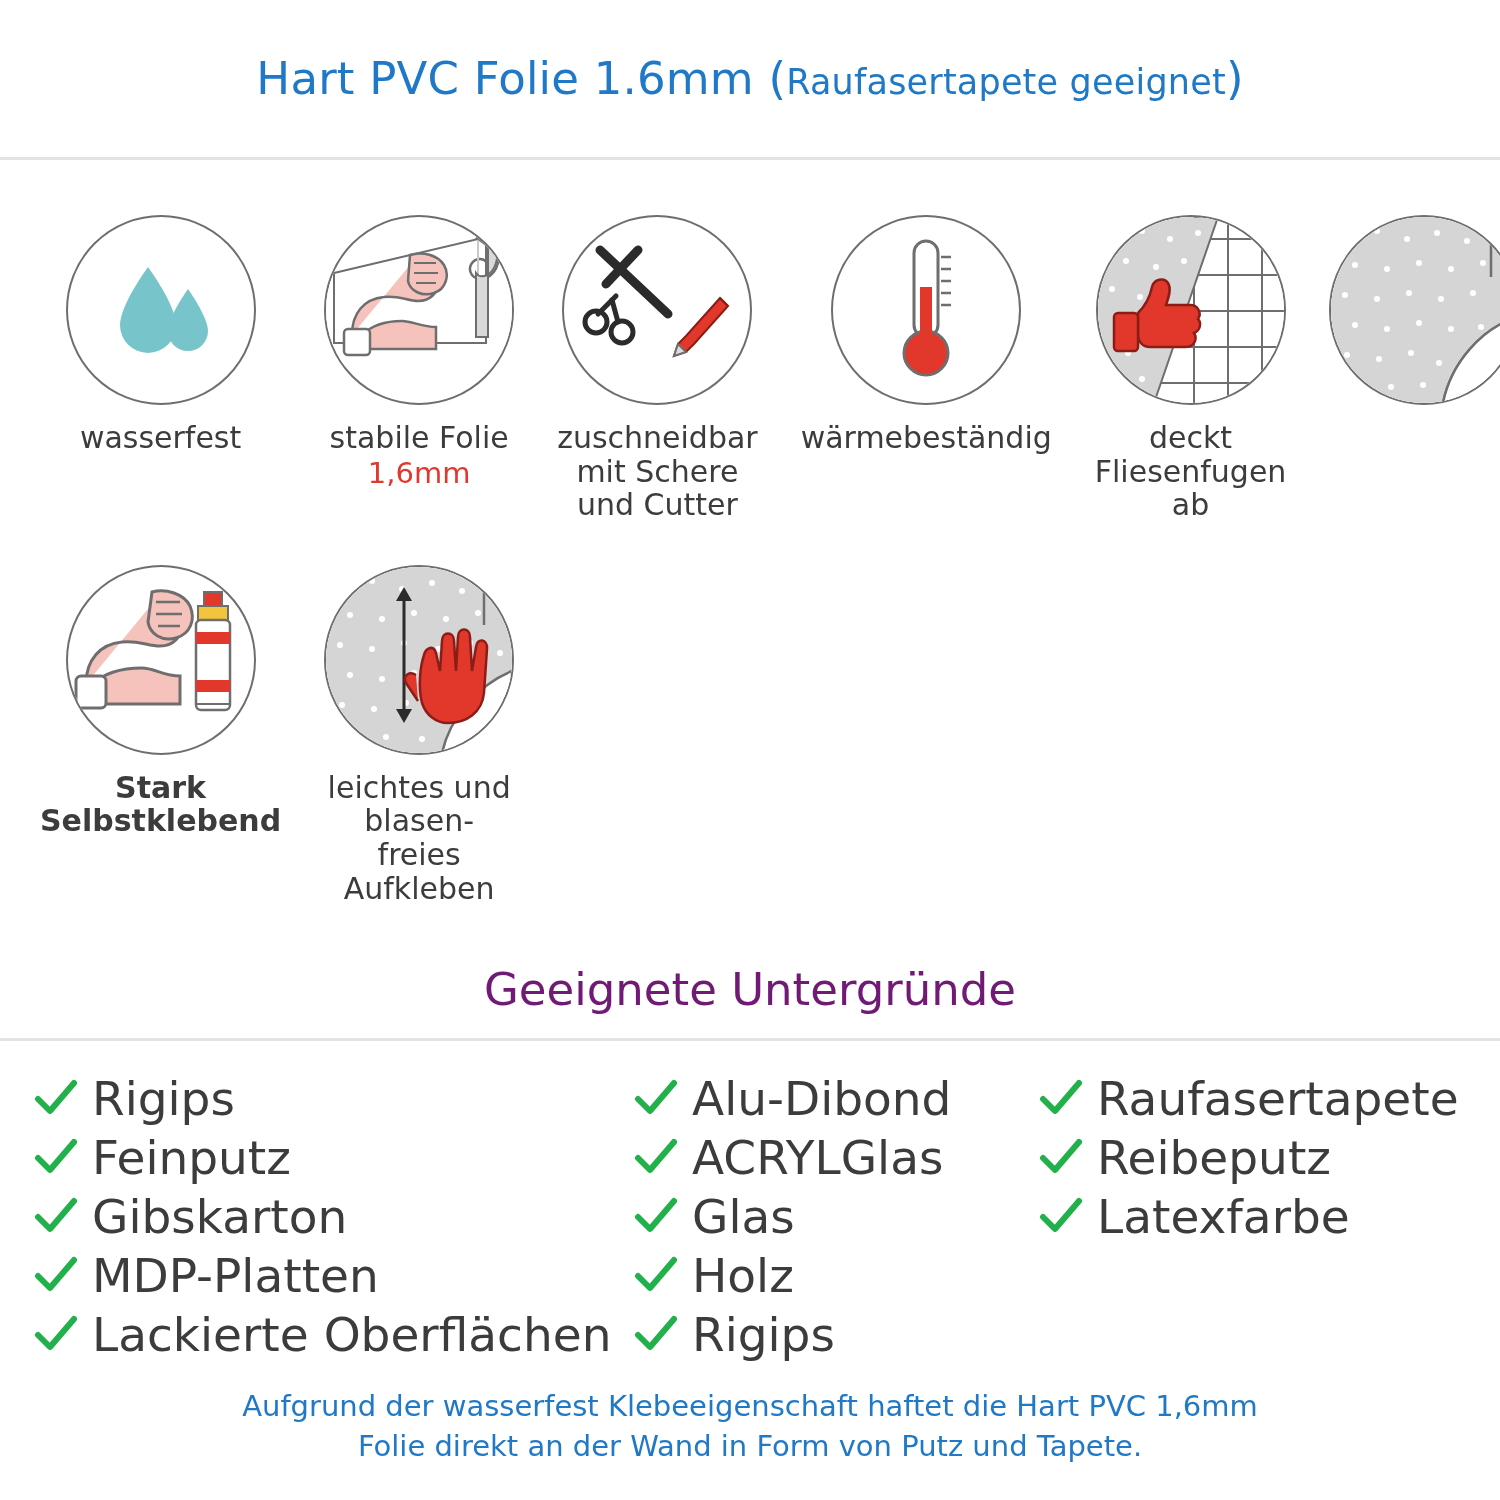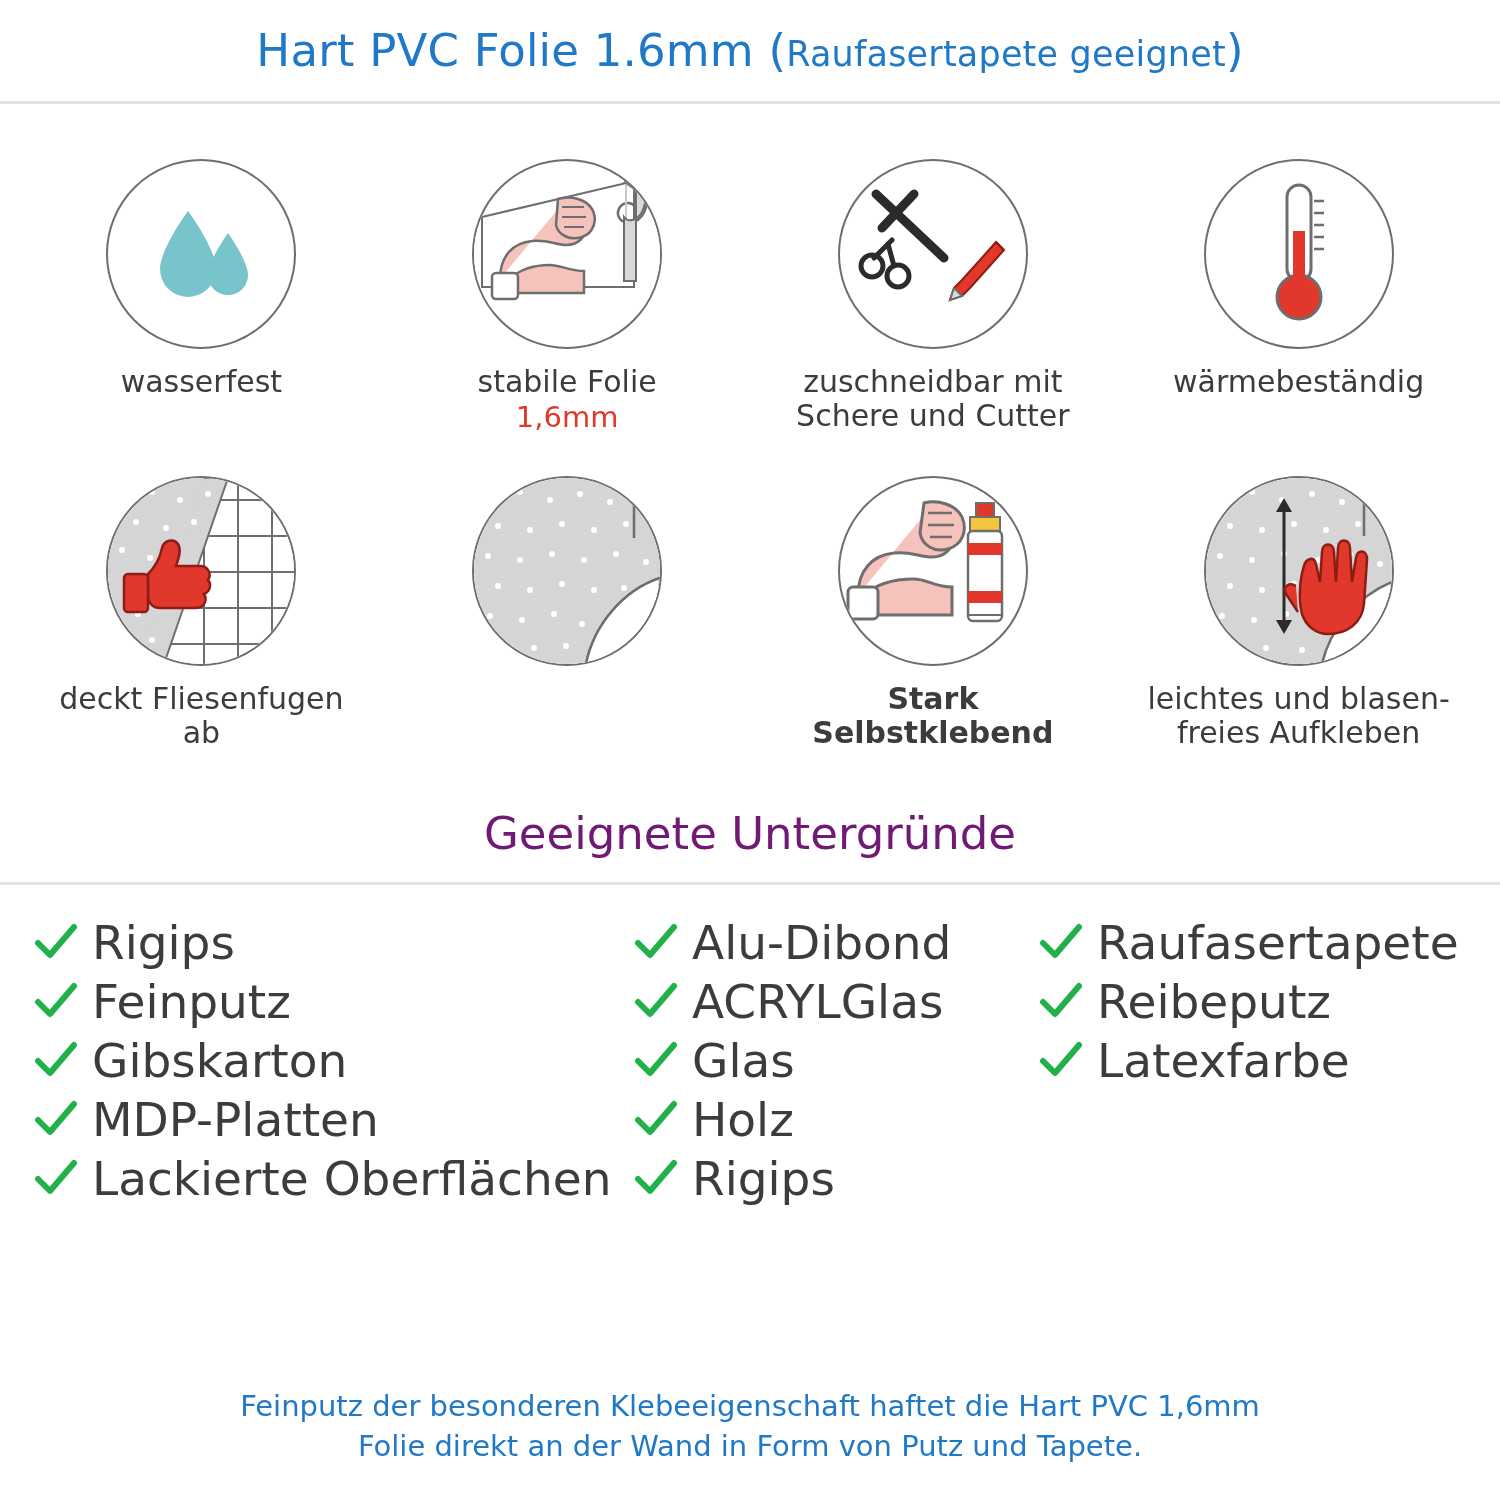--- a/index.html
+++ b/index.html
@@ -8,39 +8,39 @@
     width: 1500px; height: 1500px;
     background: #ffffff;
     font-family: "DejaVu Sans", sans-serif;
     color: #3c3c3c;
     overflow: hidden;
   }
   .page { position: relative; width: 1500px; height: 1500px; }
 
   
   .header {
-    height: 104px;
+    height: 160px;
     display: flex; align-items: center; justify-content: center;
     border-bottom: 3px solid #e3e3e3;
   }
   .header-title {
     font-size: 45px;
     color: #2079c7;
     letter-spacing: 0.2px;
     white-space: nowrap;
   }
   .header-title .main { font-size: 45px; }
   .header-title .paren { font-size: 45px; }
   .header-title .sub { font-size: 35px; }
 
   
   .features {
     padding: 55px 40px 0 40px;
     display: grid;
-    grid-template-columns: repeat(4, 1fr);
+    grid-template-columns: repeat(6, 1fr);
     row-gap: 42px;
     gap: 43px;
   }
   .feature {
     display: flex; flex-direction: column; align-items: center;
   }
   .circle {
     width: 190px; height: 190px; border-radius: 50%;
     border: 2px solid #6e6e6e;
     background: #fff;
@@ -480,17 +480,17 @@
               <path d="M4 20 L16 32 L40 4" fill="none" stroke="#22b04b" stroke-width="6" stroke-linecap="round" stroke-linejoin="round"></path>
             </svg>
         </span>
         <span class="check-label">Latexfarbe</span>
       </div>
     </div>
 
   </div>
 
   <div class="footer">
-    <div>Feinputz der besonderen Klebeeigenschaft haftet die Hart PVC 1,6mm</div>
+    <div>Aufgrund der wasserfest Klebeeigenschaft haftet die Hart PVC 1,6mm</div>
     <div>Folie direkt an der Wand in Form von Putz und Tapete.</div>
   </div>
 
 </div>
 
 </body></html>

